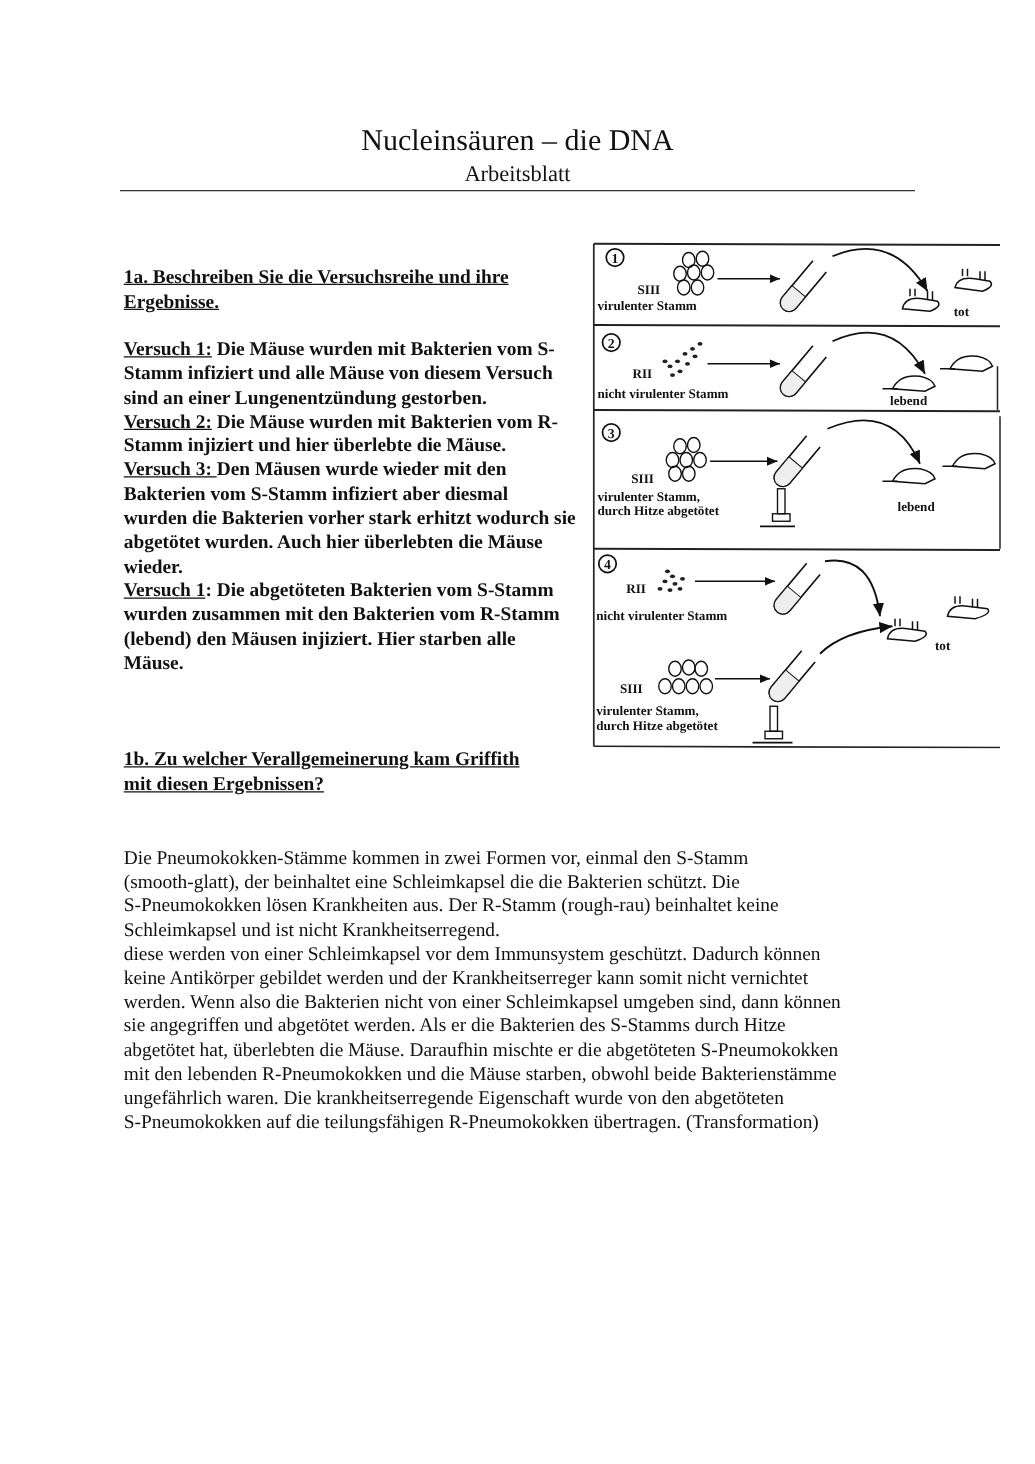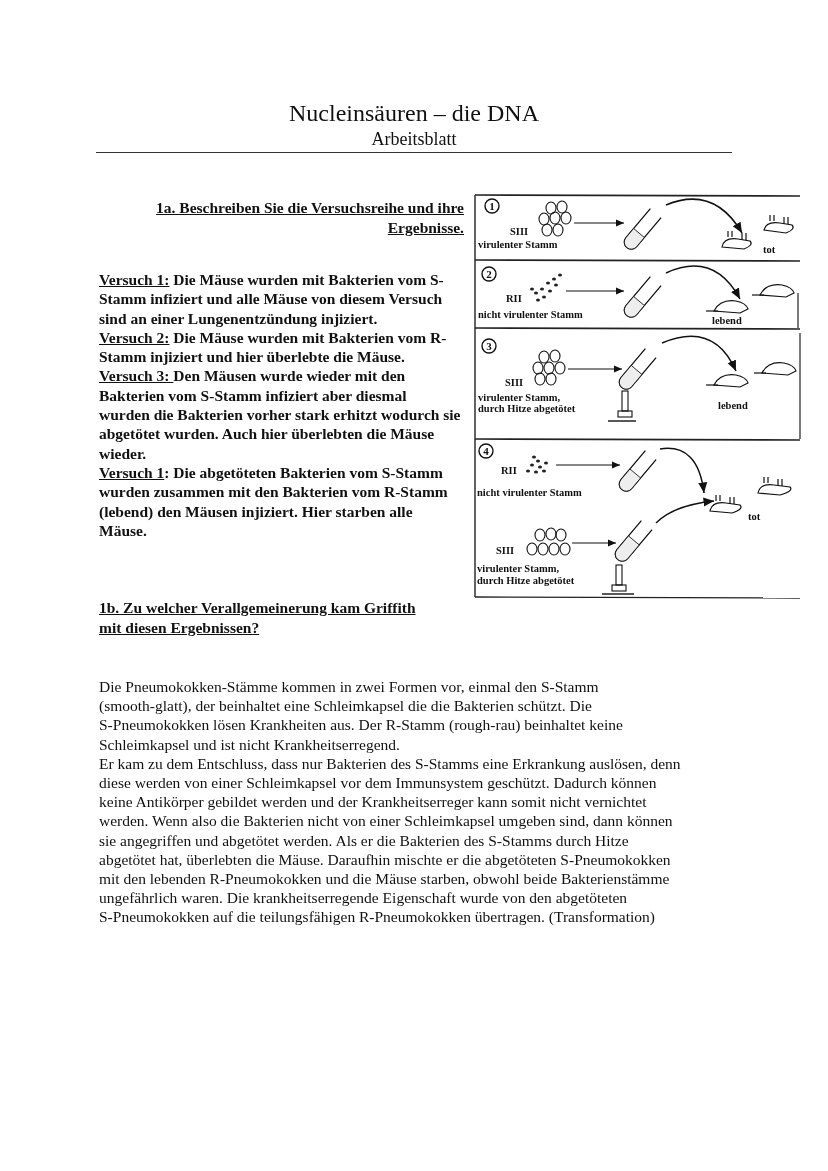--- a/index.html
+++ b/index.html
@@ -22,30 +22,30 @@
   .fig-text { font-family:"Liberation Serif", serif; font-weight:bold; font-size:10.5px; fill:#111; }
   .fig-num { font-family:"Liberation Serif", serif; font-weight:bold; font-size:11px; fill:#111; }
 </style>
 </head>
 <body>
 
 <div class="title">Nucleinsäuren – die DNA</div>
 <div class="subtitle">Arbeitsblatt</div>
 <div class="rule"></div>
 
-<div class="h col1" style="top:198px;text-align:right;">
+<div class="h col1" style="top:212px;">
   <span>1a. Beschreiben Sie die Versuchsreihe und ihre</span><br>
   <span>Ergebnisse.</span>
 </div>
 
 <div class="para" style="top:270px; width:370px;font-weight:bold;">
   <div>
     <span class="u">Versuch 1:</span><span> Die Mäuse wurden mit Bakterien vom S-</span><br>
     <span>Stamm infiziert und alle Mäuse von diesem Versuch</span><br>
-    <span>sind an einer Lungenentzündung injiziert.</span>
+    <span>sind an einer Lungenentzündung gestorben.</span>
   </div>
   <div>
     <span class="u">Versuch 2:</span><span> Die Mäuse wurden mit Bakterien vom R-</span><br>
     <span>Stamm injiziert und hier überlebte die Mäuse.</span>
   </div>
   <div>
     <span class="u">Versuch 3: </span><span>Den Mäusen wurde wieder mit den</span><br>
     <span>Bakterien vom S-Stamm infiziert aber diesmal</span><br>
     <span>wurden die Bakterien vorher stark erhitzt wodurch sie</span><br>
     <span>abgetötet wurden. Auch hier überlebten die Mäuse</span><br>
@@ -246,21 +246,20 @@
 <div class="h col1" style="top:598px; width:380px;">
   <span>1b. Zu welcher Verallgemeinerung kam Griffith</span><br>
   <span>mit diesen Ergebnissen?</span>
 </div>
 
 <div class="para col2" style="top:654px; line-height:19.2px;margin-top:23px;">
   <div>Die Pneumokokken-Stämme kommen in zwei Formen vor, einmal den S-Stamm</div>
   <div>(smooth-glatt), der beinhaltet eine Schleimkapsel die die Bakterien schützt. Die</div>
   <div>S-Pneumokokken lösen Krankheiten aus. Der R-Stamm (rough-rau) beinhaltet keine</div>
   <div>Schleimkapsel und ist nicht Krankheitserregend.</div>
-  <div>Er kam zu dem Entschluss, dass nur Bakterien des S-Stamms eine Erkrankung auslösen, denn</div>
   <div>diese werden von einer Schleimkapsel vor dem Immunsystem geschützt. Dadurch können</div>
   <div>keine Antikörper gebildet werden und der Krankheitserreger kann somit nicht vernichtet</div>
   <div>werden. Wenn also die Bakterien nicht von einer Schleimkapsel umgeben sind, dann können</div>
   <div>sie angegriffen und abgetötet werden. Als er die Bakterien des S-Stamms durch Hitze</div>
   <div>abgetötet hat, überlebten die Mäuse. Daraufhin mischte er die abgetöteten S-Pneumokokken</div>
   <div>mit den lebenden R-Pneumokokken und die Mäuse starben, obwohl beide Bakterienstämme</div>
   <div>ungefährlich waren. Die krankheitserregende Eigenschaft wurde von den abgetöteten</div>
   <div>S-Pneumokokken auf die teilungsfähigen R-Pneumokokken übertragen. (Transformation)</div>
 </div>
 

